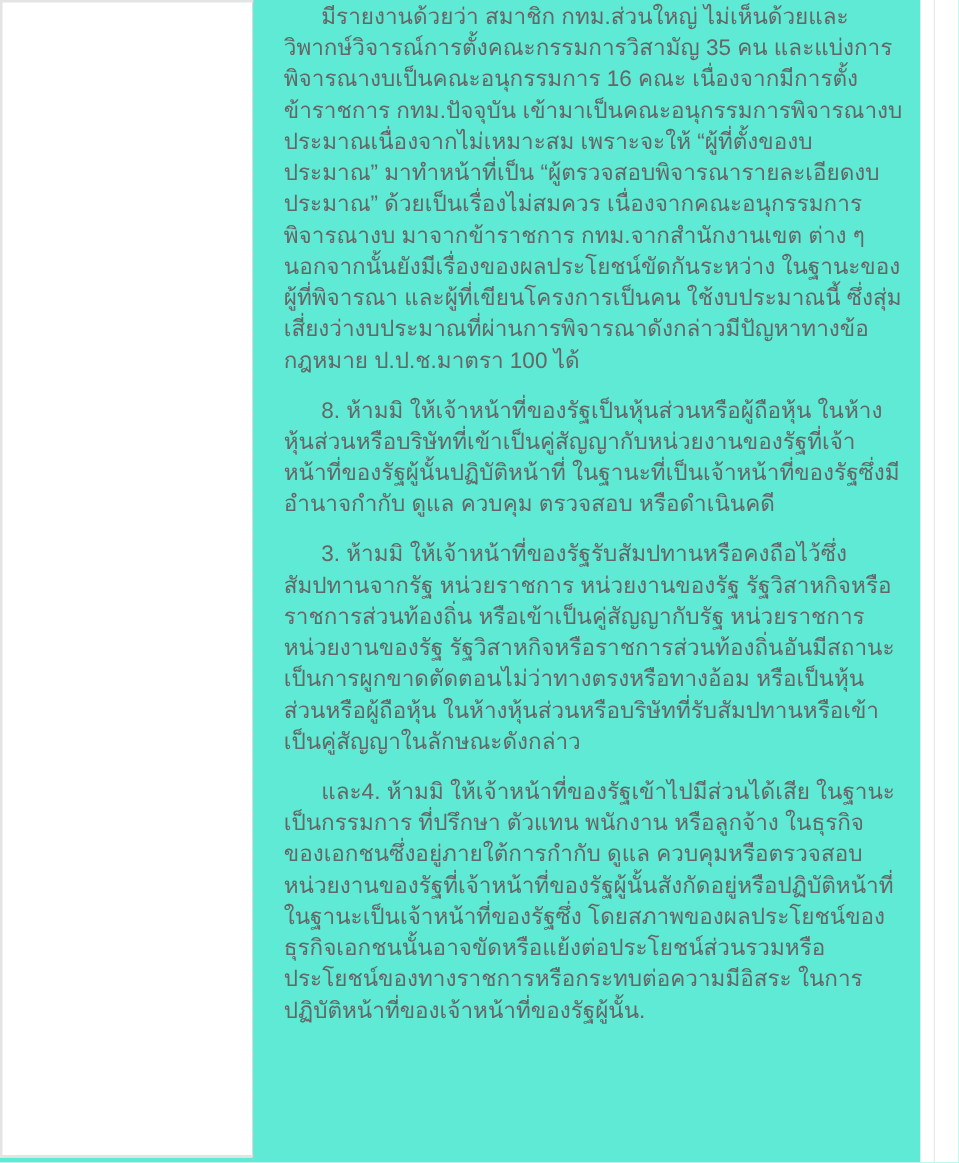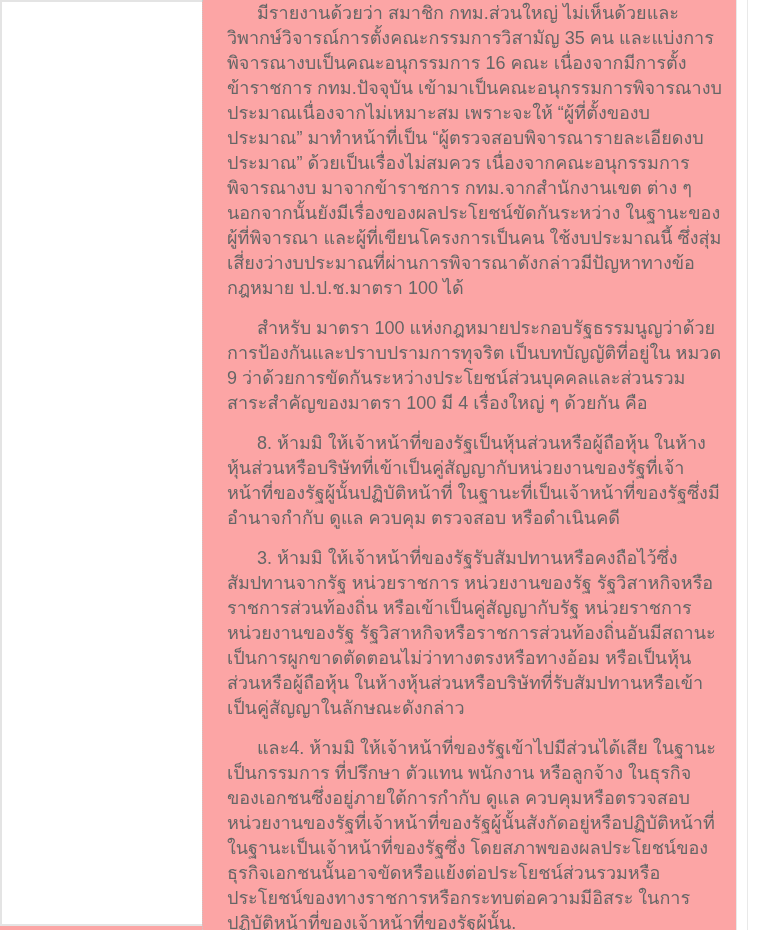--- a/index.html
+++ b/index.html
@@ -4,21 +4,21 @@
 <style>
   html, body {
     margin: 0;
     padding: 0;
     background: #ffffff;
   }
   .page {
     position: relative;
     width: 767px;
     height: 930px;
-    background: #fca5a5;
+    background: #5eead4;
     overflow: hidden;
     display: flex;
     align-items: stretch;
     font-family: "Liberation Sans", "DejaVu Sans", sans-serif;
   }
   .sidebar {
     box-sizing: border-box;
     width: 202px;
     height: 926px;
     flex: 0 0 202px;
@@ -60,21 +60,20 @@
 </style>
 </head>
 <body>
 
 <div class="page">
 
   <aside class="sidebar"></aside>
 
   <main class="post-body">
     <p>มีรายงานด้วยว่า สมาชิก กทม.ส่วนใหญ่ ไม่เห็นด้วยและ วิพากษ์วิจารณ์การตั้งคณะกรรมการวิสามัญ 35 คน และแบ่งการพิจารณางบเป็นคณะอนุกรรมการ 16 คณะ เนื่องจากมีการตั้งข้าราชการ กทม.ปัจจุบัน เข้ามาเป็นคณะอนุกรรมการพิจารณางบประมาณเนื่องจากไม่เหมาะสม เพราะจะให้ “ผู้ที่ตั้งของบประมาณ” มาทำหน้าที่เป็น “ผู้ตรวจสอบพิจารณารายละเอียดงบประมาณ” ด้วยเป็นเรื่องไม่สมควร เนื่องจากคณะอนุกรรมการพิจารณางบ มาจากข้าราชการ กทม.จากสำนักงานเขต ต่าง ๆ นอกจากนั้นยังมีเรื่องของผลประโยชน์ขัดกันระหว่าง ในฐานะของผู้ที่พิจารณา และผู้ที่เขียนโครงการเป็นคน ใช้งบประมาณนี้ ซึ่งสุ่มเสี่ยงว่างบประมาณที่ผ่านการพิจารณาดังกล่าวมีปัญหาทางข้อกฎหมาย ป.ป.ช.มาตรา 100 ได้</p>
-    <p>สำหรับ มาตรา 100 แห่งกฎหมายประกอบรัฐธรรมนูญว่าด้วยการป้องกันและปราบปรามการทุจริต เป็นบทบัญญัติที่อยู่ใน หมวด 9 ว่าด้วยการขัดกันระหว่างประโยชน์ส่วนบุคคลและส่วนรวม สาระสำคัญของมาตรา 100 มี 4 เรื่องใหญ่ ๆ ด้วยกัน คือ</p>
     <p>8. ห้ามมิ ให้เจ้าหน้าที่ของรัฐเป็นหุ้นส่วนหรือผู้ถือหุ้น ในห้างหุ้นส่วนหรือบริษัทที่เข้าเป็นคู่สัญญากับหน่วยงานของรัฐที่เจ้าหน้าที่ของรัฐผู้นั้นปฏิบัติหน้าที่ ในฐานะที่เป็นเจ้าหน้าที่ของรัฐซึ่งมีอำนาจกำกับ ดูแล ควบคุม ตรวจสอบ หรือดำเนินคดี</p>
     <p>3. ห้ามมิ ให้เจ้าหน้าที่ของรัฐรับสัมปทานหรือคงถือไว้ซึ่งสัมปทานจากรัฐ หน่วยราชการ หน่วยงานของรัฐ รัฐวิสาหกิจหรือราชการส่วนท้องถิ่น หรือเข้าเป็นคู่สัญญากับรัฐ หน่วยราชการ หน่วยงานของรัฐ รัฐวิสาหกิจหรือราชการส่วนท้องถิ่นอันมีสถานะเป็นการผูกขาดตัดตอนไม่ว่าทางตรงหรือทางอ้อม หรือเป็นหุ้นส่วนหรือผู้ถือหุ้น ในห้างหุ้นส่วนหรือบริษัทที่รับสัมปทานหรือเข้าเป็นคู่สัญญาในลักษณะดังกล่าว</p>
     <p>และ4. ห้ามมิ ให้เจ้าหน้าที่ของรัฐเข้าไปมีส่วนได้เสีย ในฐานะเป็นกรรมการ ที่ปรึกษา ตัวแทน พนักงาน หรือลูกจ้าง ในธุรกิจของเอกชนซึ่งอยู่ภายใต้การกำกับ ดูแล ควบคุมหรือตรวจสอบหน่วยงานของรัฐที่เจ้าหน้าที่ของรัฐผู้นั้นสังกัดอยู่หรือปฏิบัติหน้าที่ ในฐานะเป็นเจ้าหน้าที่ของรัฐซึ่ง โดยสภาพของผลประโยชน์ของธุรกิจเอกชนนั้นอาจขัดหรือแย้งต่อประโยชน์ส่วนรวมหรือประโยชน์ของทางราชการหรือกระทบต่อความมีอิสระ ในการปฏิบัติหน้าที่ของเจ้าหน้าที่ของรัฐผู้นั้น.</p>
   </main>
 
   <div class="right-rail"></div>
 
   <div class="right-margin"></div>
 
 </div>

